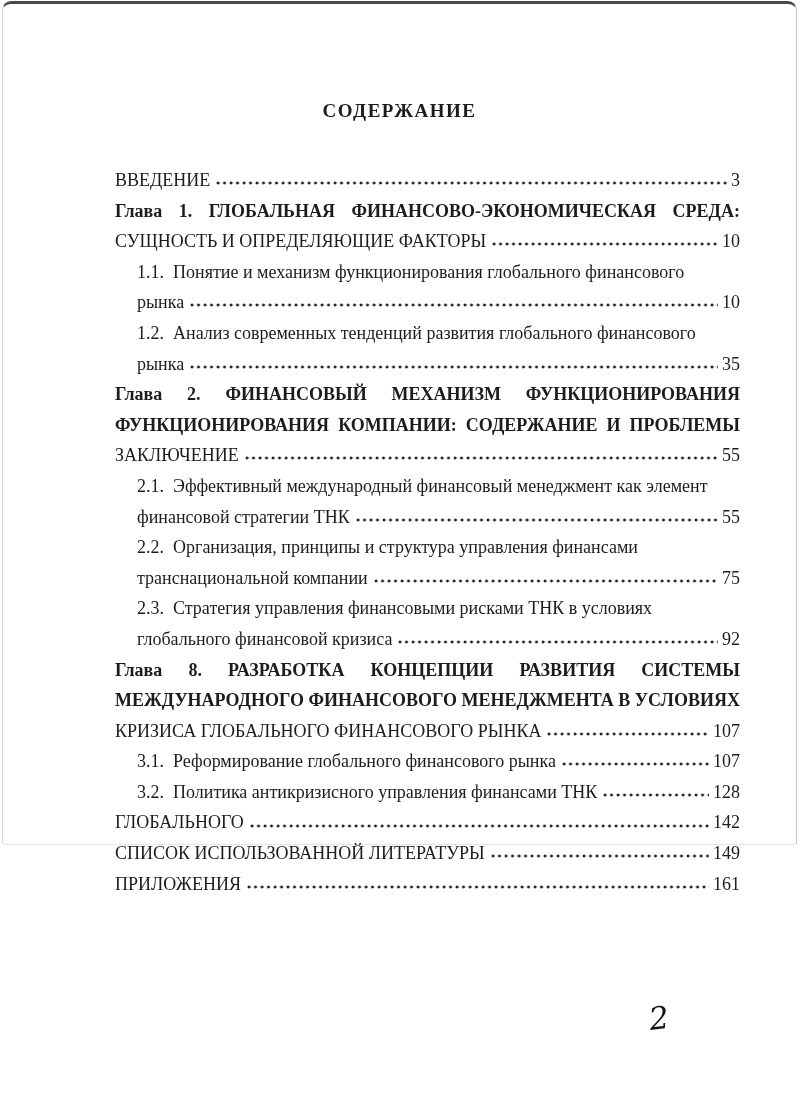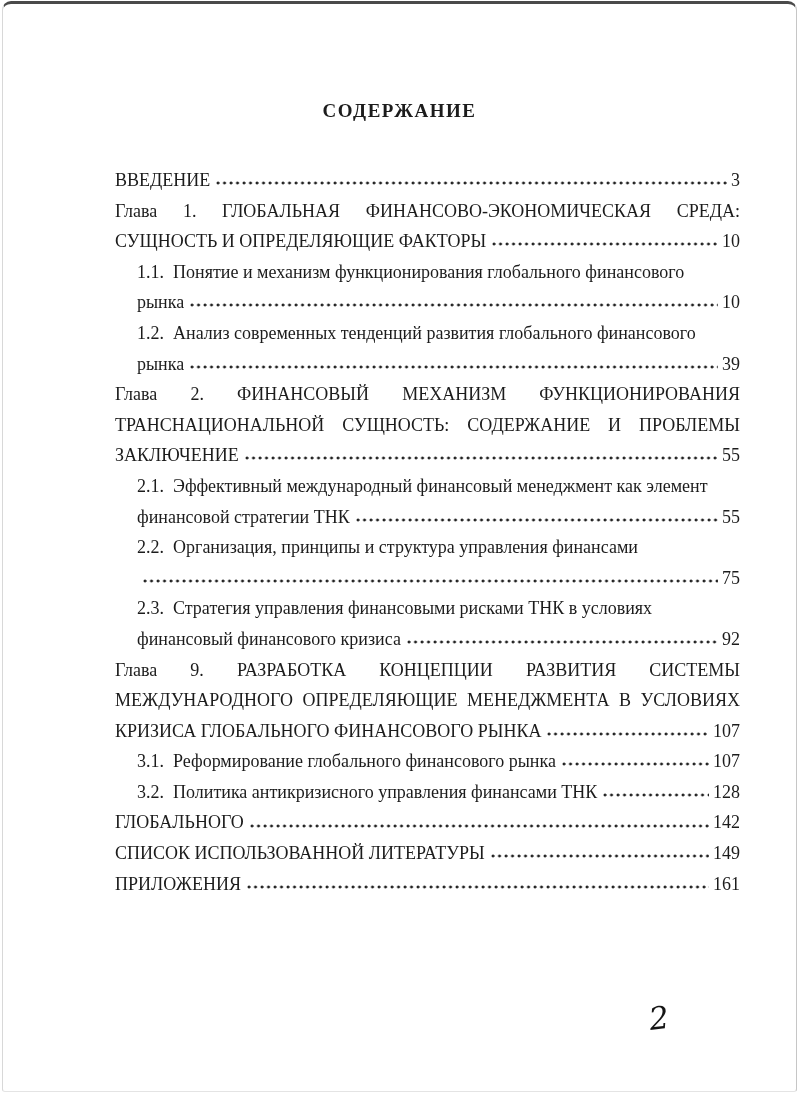--- a/index.html
+++ b/index.html
@@ -11,21 +11,21 @@
     width: 799px;
     height: 1095px;
     background: #fff;
     font-family: "Liberation Serif", "DejaVu Serif", serif;
     color: #1c1c1c;
     overflow: hidden;
   }
   .page {
     position: relative;
     width: 795px;
-    height: 1091px;
+    height: 844px;
     margin: 1px auto 0;
     background: #fff;
     border-top: 3px solid #4a4a4a;
     border-left: 1px solid #d8d8d8;
     border-right: 1px solid #c6c6c6;
     border-bottom: 1px solid #e4e4e4;
     border-radius: 9px 9px 3px 3px;
     box-sizing: border-box;
   }
   .title {
@@ -43,20 +43,21 @@
   .entry.indent {
     padding-left: 22px;
   }
   .line {
     line-height: 30.6px;
     white-space: normal;
   }
   .line.just {
     text-align: justify;
     text-align-last: justify;
+    font-weight: bold;
   }
   .lastline {
     display: flex;
     align-items: baseline;
   }
   .txt {
     flex: 0 0 auto;
     max-width: 100%;
   }
   .leader {
@@ -111,58 +112,59 @@
           <span class="txt">рынка</span>
           <span class="leader"></span>
           <span class="pg">10</span>
         </div>
       </div>
       <div class="entry indent">
         <div class="line">1.2.&nbsp; Анализ современных тенденций развития глобального финансового</div>
         <div class="line lastline">
           <span class="txt">рынка</span>
           <span class="leader"></span>
-          <span class="pg">39</span>
+          <span class="pg">35</span>
         </div>
       </div>
       <div class="entry">
         <div class="line just">Глава 2. ФИНАНСОВЫЙ МЕХАНИЗМ ФУНКЦИОНИРОВАНИЯ</div>
-        <div class="line just">ТРАНСНАЦИОНАЛЬНОЙ СУЩНОСТЬ: СОДЕРЖАНИЕ И ПРОБЛЕМЫ</div>
+        <div class="line just">ФУНКЦИОНИРОВАНИЯ КОМПАНИИ: СОДЕРЖАНИЕ И ПРОБЛЕМЫ</div>
         <div class="line lastline">
           <span class="txt">ЗАКЛЮЧЕНИЕ</span>
           <span class="leader"></span>
           <span class="pg">55</span>
         </div>
       </div>
       <div class="entry indent">
         <div class="line">2.1.&nbsp; Эффективный международный финансовый менеджмент как элемент</div>
         <div class="line lastline">
           <span class="txt">финансовой стратегии ТНК</span>
           <span class="leader"></span>
           <span class="pg">55</span>
         </div>
       </div>
       <div class="entry indent">
         <div class="line">2.2.&nbsp; Организация, принципы и структура управления финансами</div>
         <div class="line lastline">
+          <span class="txt">транснациональной компании</span>
           <span class="leader"></span>
           <span class="pg">75</span>
         </div>
       </div>
       <div class="entry indent">
         <div class="line">2.3.&nbsp; Стратегия управления финансовыми рисками ТНК в условиях</div>
         <div class="line lastline">
-          <span class="txt">финансовый финансового кризиса</span>
+          <span class="txt">глобального финансовой кризиса</span>
           <span class="leader"></span>
           <span class="pg">92</span>
         </div>
       </div>
       <div class="entry">
-        <div class="line just">Глава 9. РАЗРАБОТКА КОНЦЕПЦИИ РАЗВИТИЯ СИСТЕМЫ</div>
-        <div class="line just">МЕЖДУНАРОДНОГО ОПРЕДЕЛЯЮЩИЕ МЕНЕДЖМЕНТА В УСЛОВИЯХ</div>
+        <div class="line just">Глава 8. РАЗРАБОТКА КОНЦЕПЦИИ РАЗВИТИЯ СИСТЕМЫ</div>
+        <div class="line just">МЕЖДУНАРОДНОГО ФИНАНСОВОГО МЕНЕДЖМЕНТА В УСЛОВИЯХ</div>
         <div class="line lastline">
           <span class="txt">КРИЗИСА ГЛОБАЛЬНОГО ФИНАНСОВОГО РЫНКА</span>
           <span class="leader"></span>
           <span class="pg">107</span>
         </div>
       </div>
       <div class="entry indent">
         <div class="line lastline">
           <span class="txt">3.1.&nbsp; Реформирование глобального финансового рынка</span>
           <span class="leader"></span>

